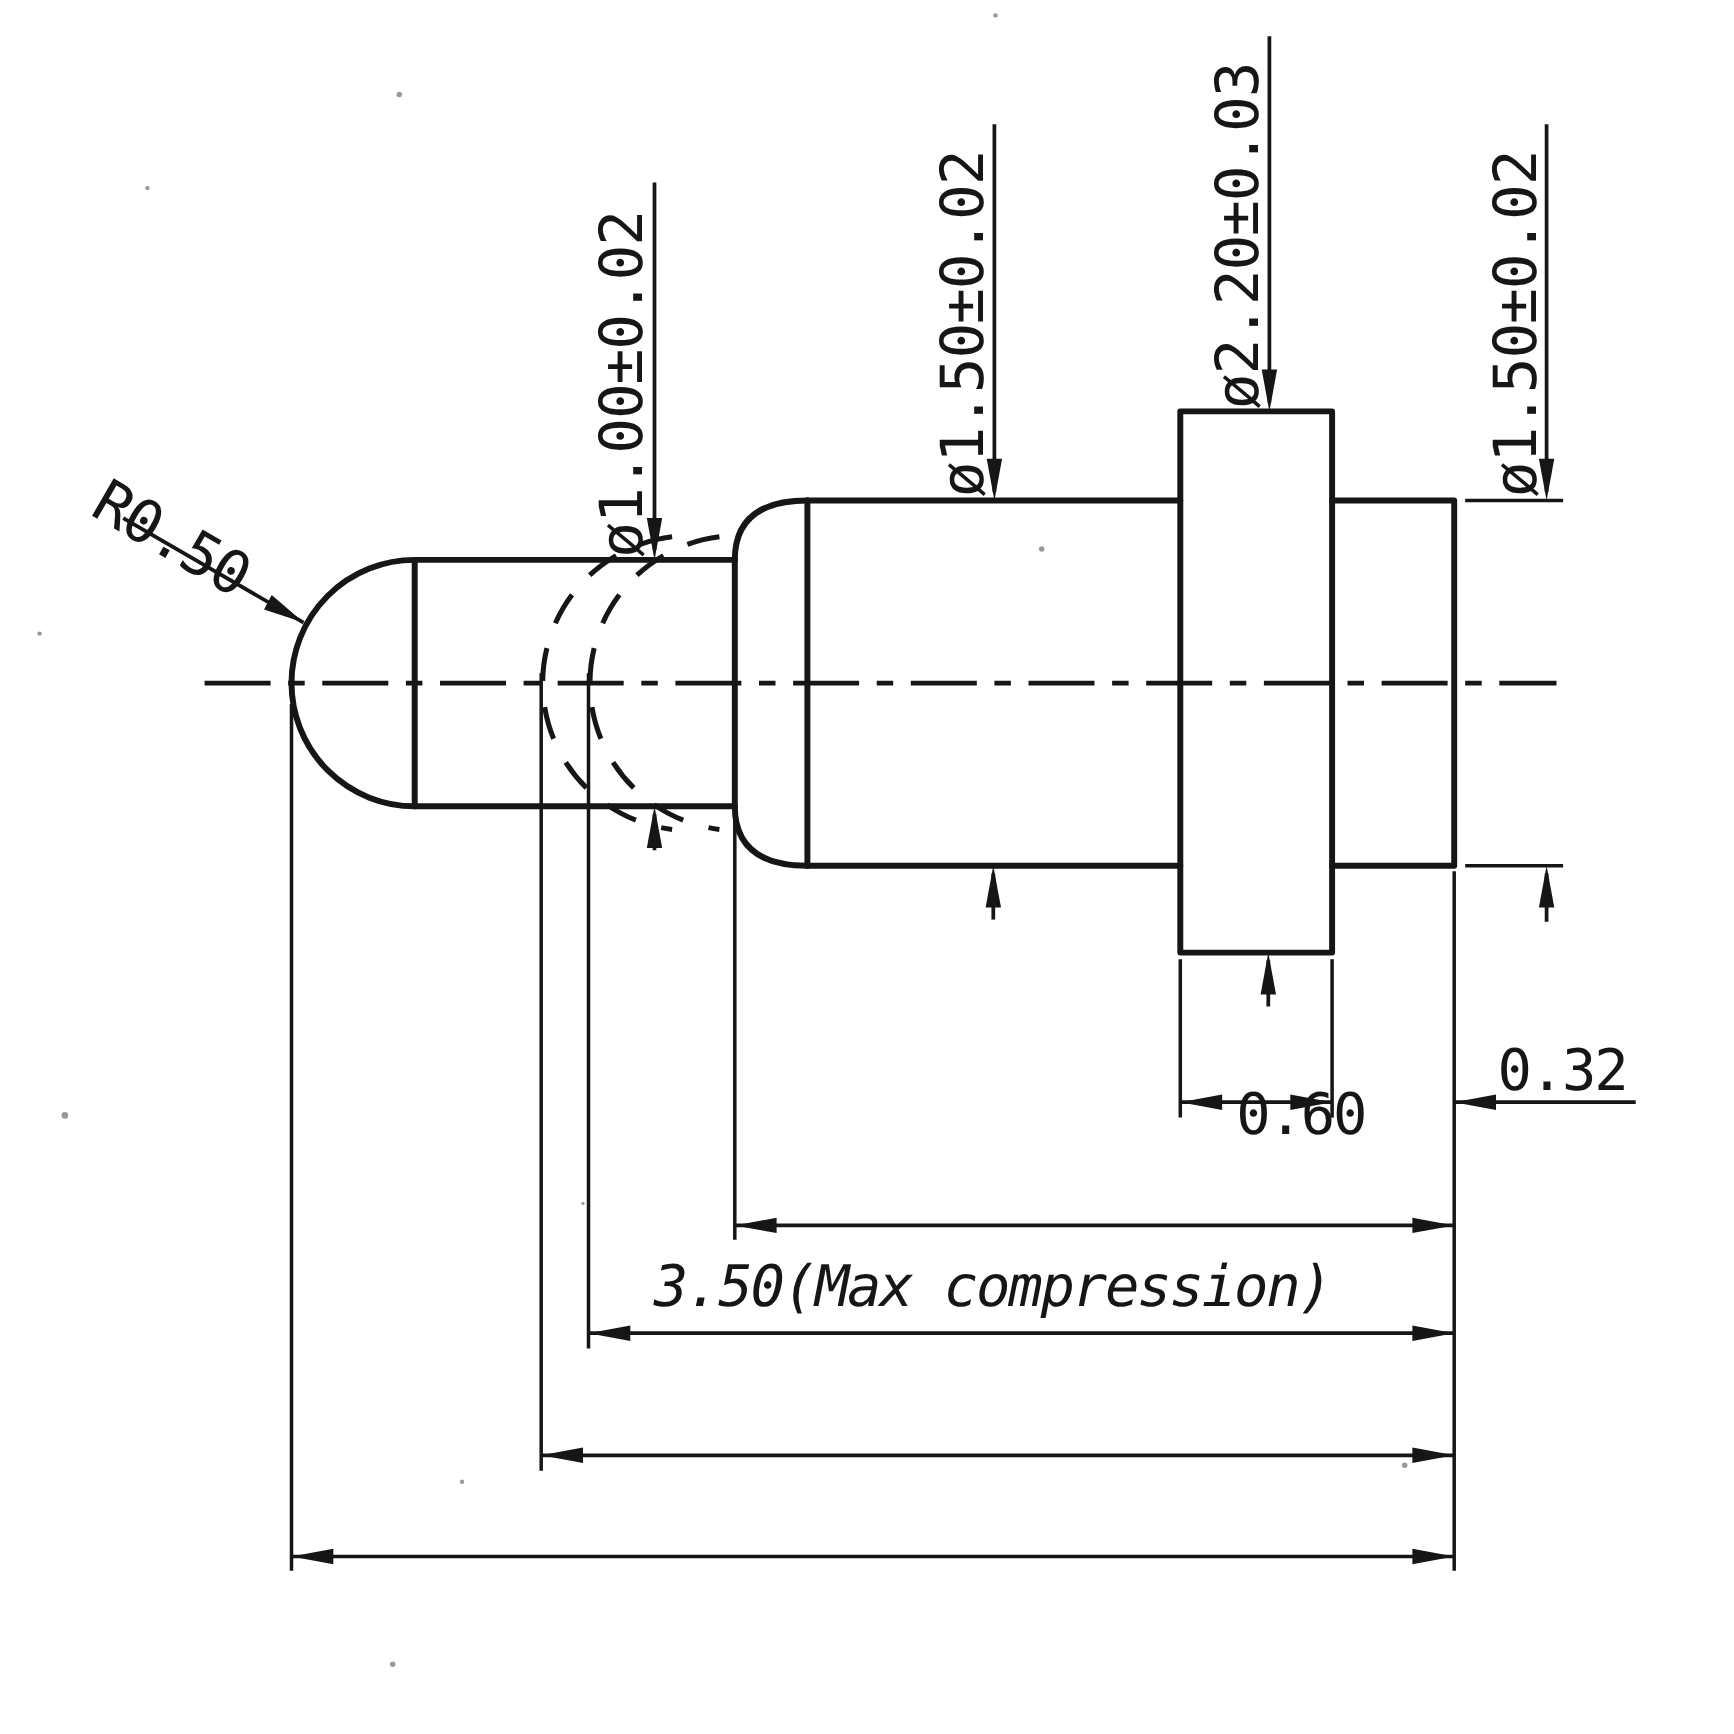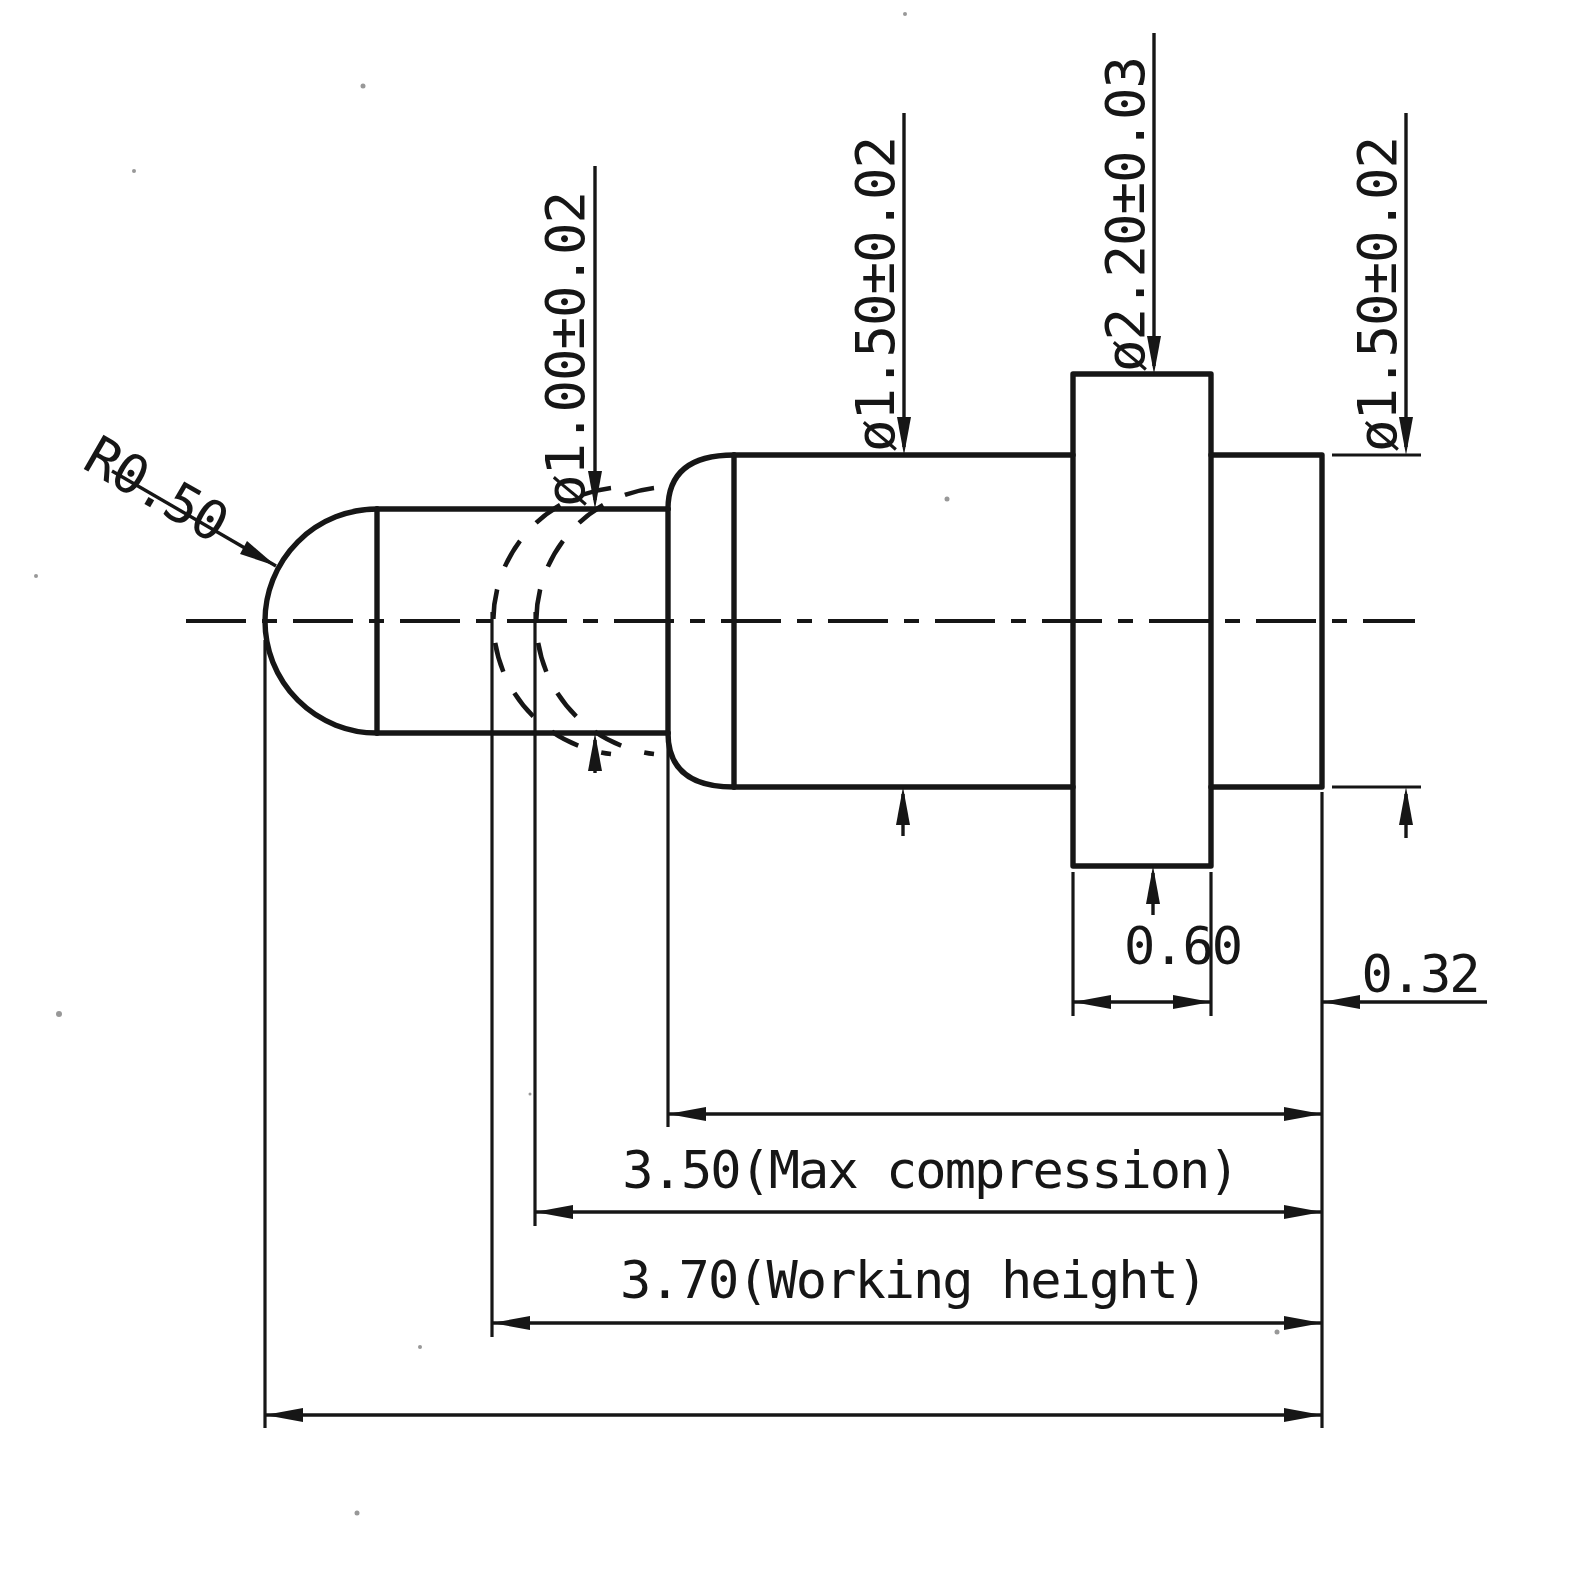--- a/index.html
+++ b/index.html
@@ -146,23 +146,22 @@
   <div class="lbl slant" style="left:103px;top:428px;">R0.50</div>
 
   <div class="lbl vert" style="left:539px;top:507px;">ø1.00±0.02</div>
 
   <div class="lbl vert" style="left:849px;top:452px;">ø1.50±0.02</div>
 
   <div class="lbl vert" style="left:1099px;top:372px;">ø2.20±0.03</div>
 
   <div class="lbl vert" style="left:1351px;top:452px;">ø1.50±0.02</div>
 
-  <div class="lbl center" style="left:1074px;top:920px;width:153px;padding-left:32px;">0.60</div>
+  <div class="lbl center" style="left:1074px;top:988px;width:153px;padding-left:32px;">0.60</div>
 
   <div class="lbl center" style="left:1350px;top:948px;width:140px;">0.32</div>
 
 
-  <div class="lbl center" style="left:616px;top:1144px;width:628px;">3.50(Max compression)</div>
+  <div class="lbl center" style="left:588px;top:1144px;width:628px;font-style:italic;">3.50(Max compression)</div>
 
-  <div class="lbl center" style="left:620px;top:1254px;width:570px;">3.70(Working height)</div>
 
 
 </div>
 
 </body></html>

